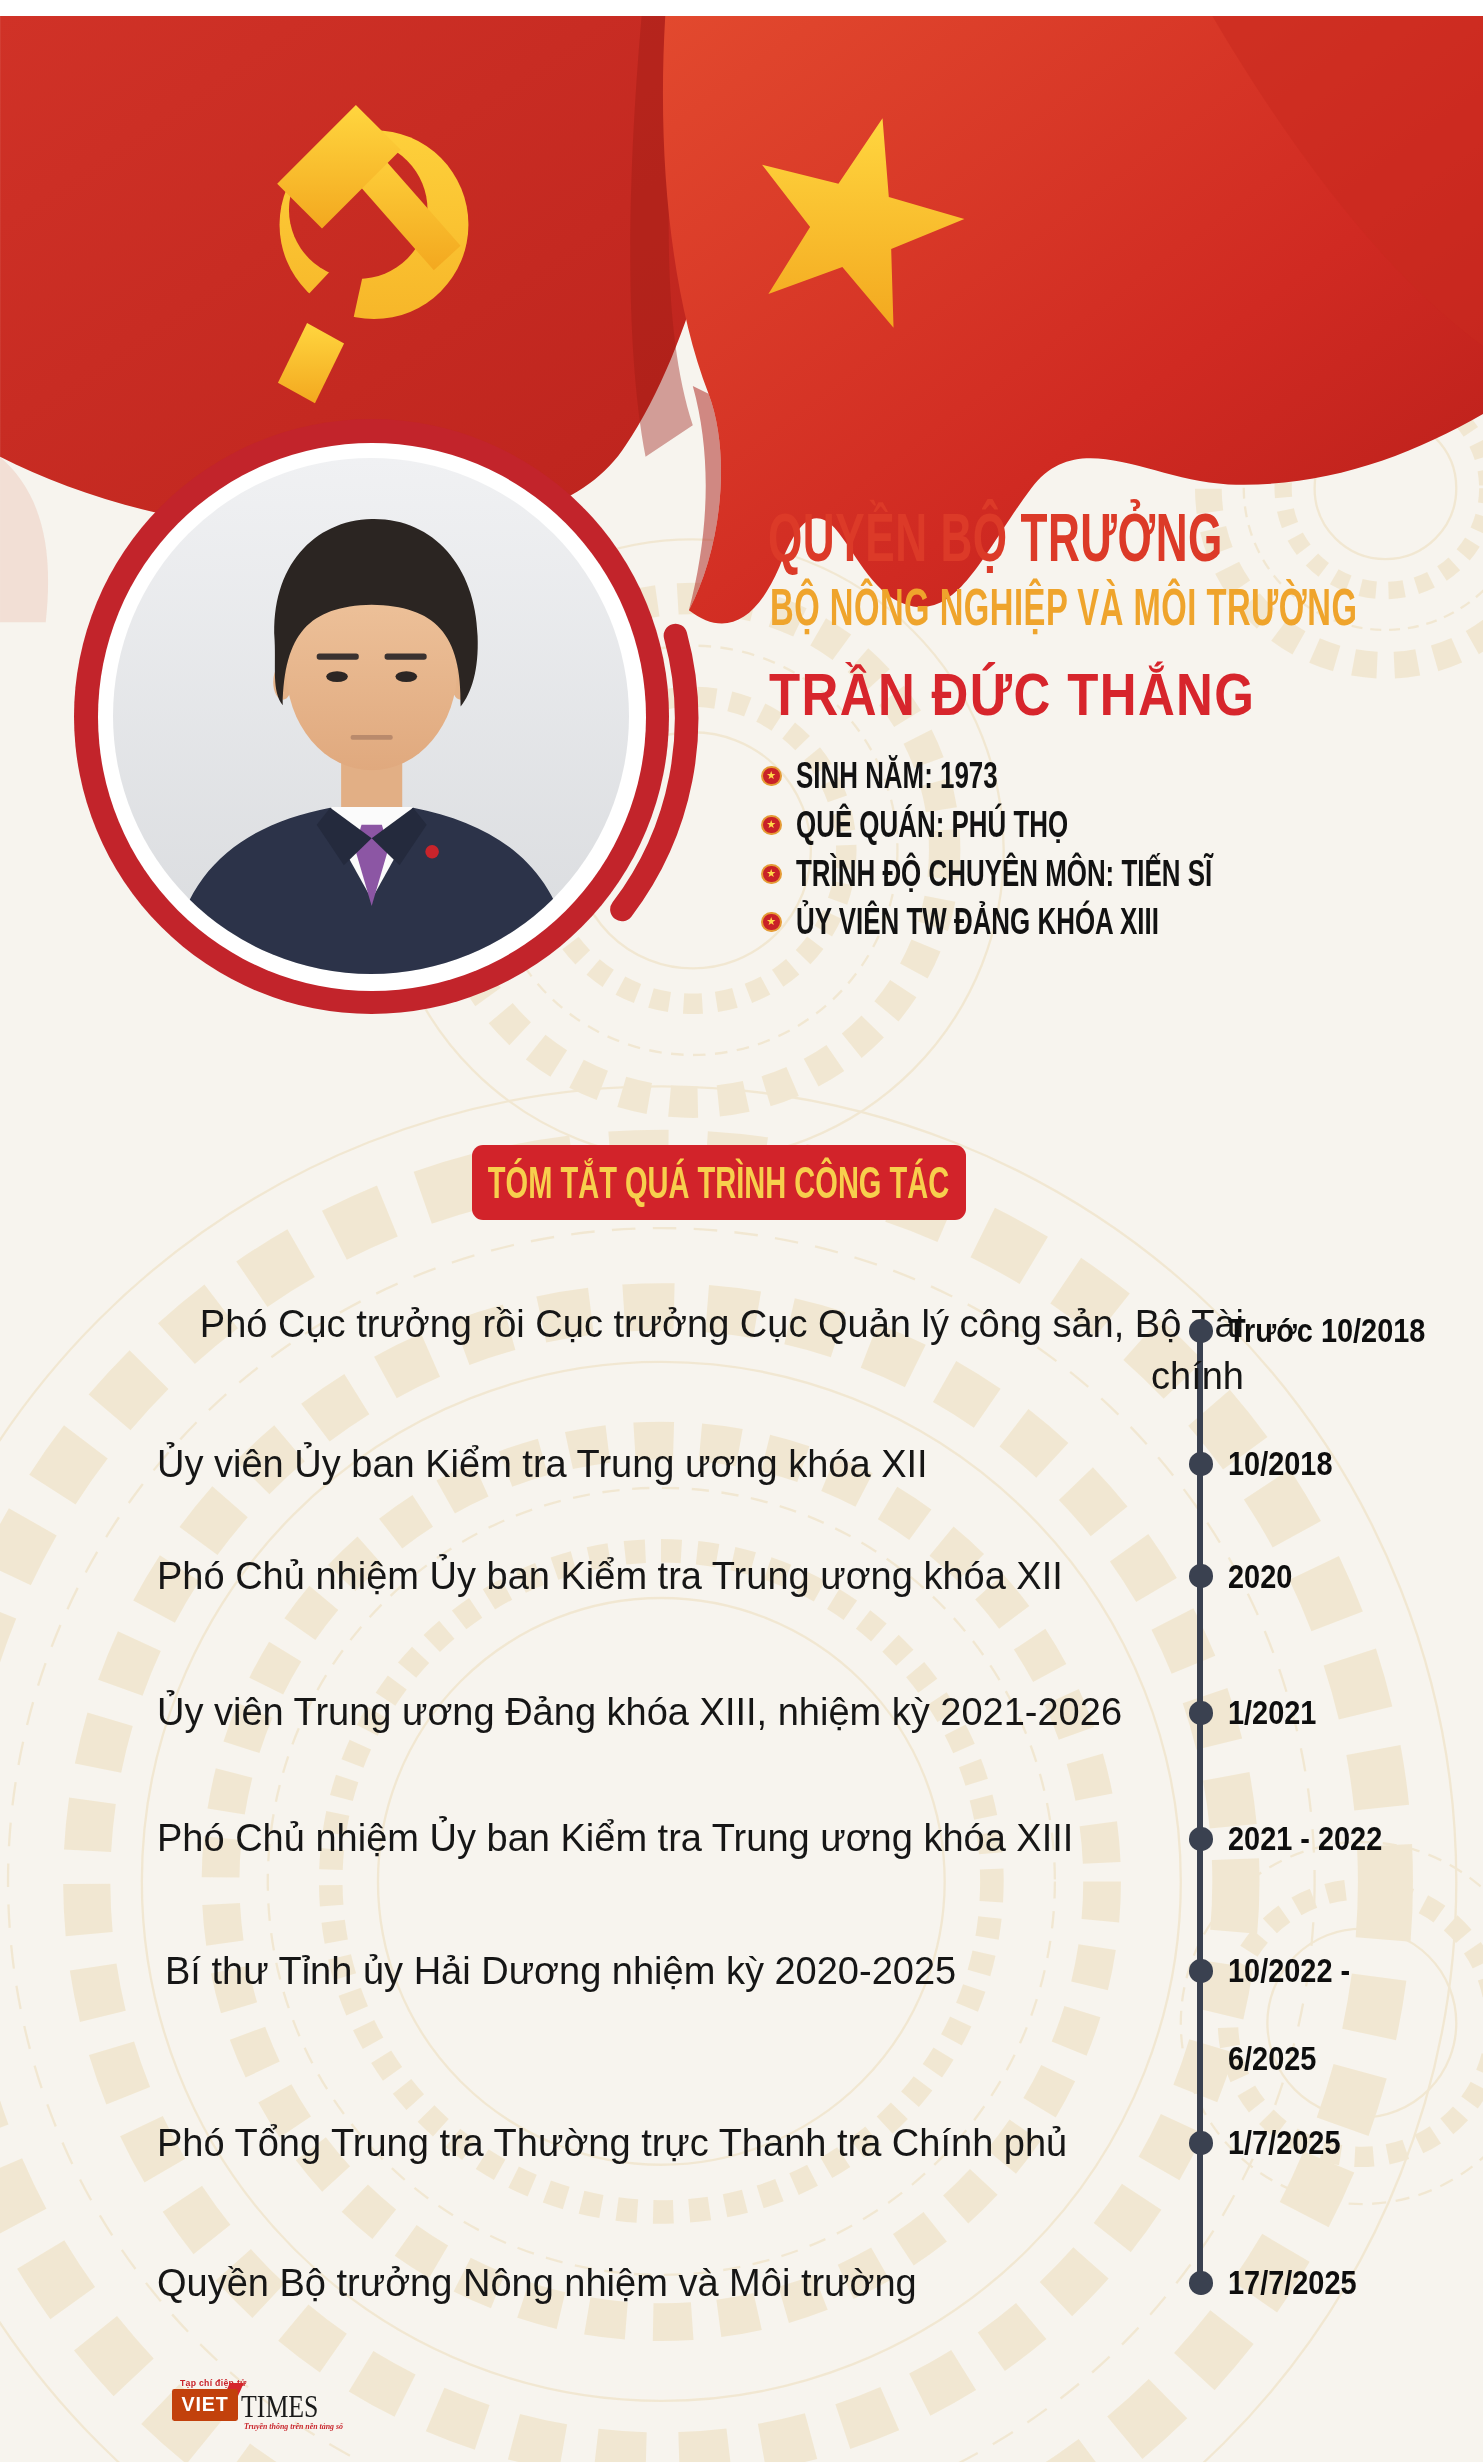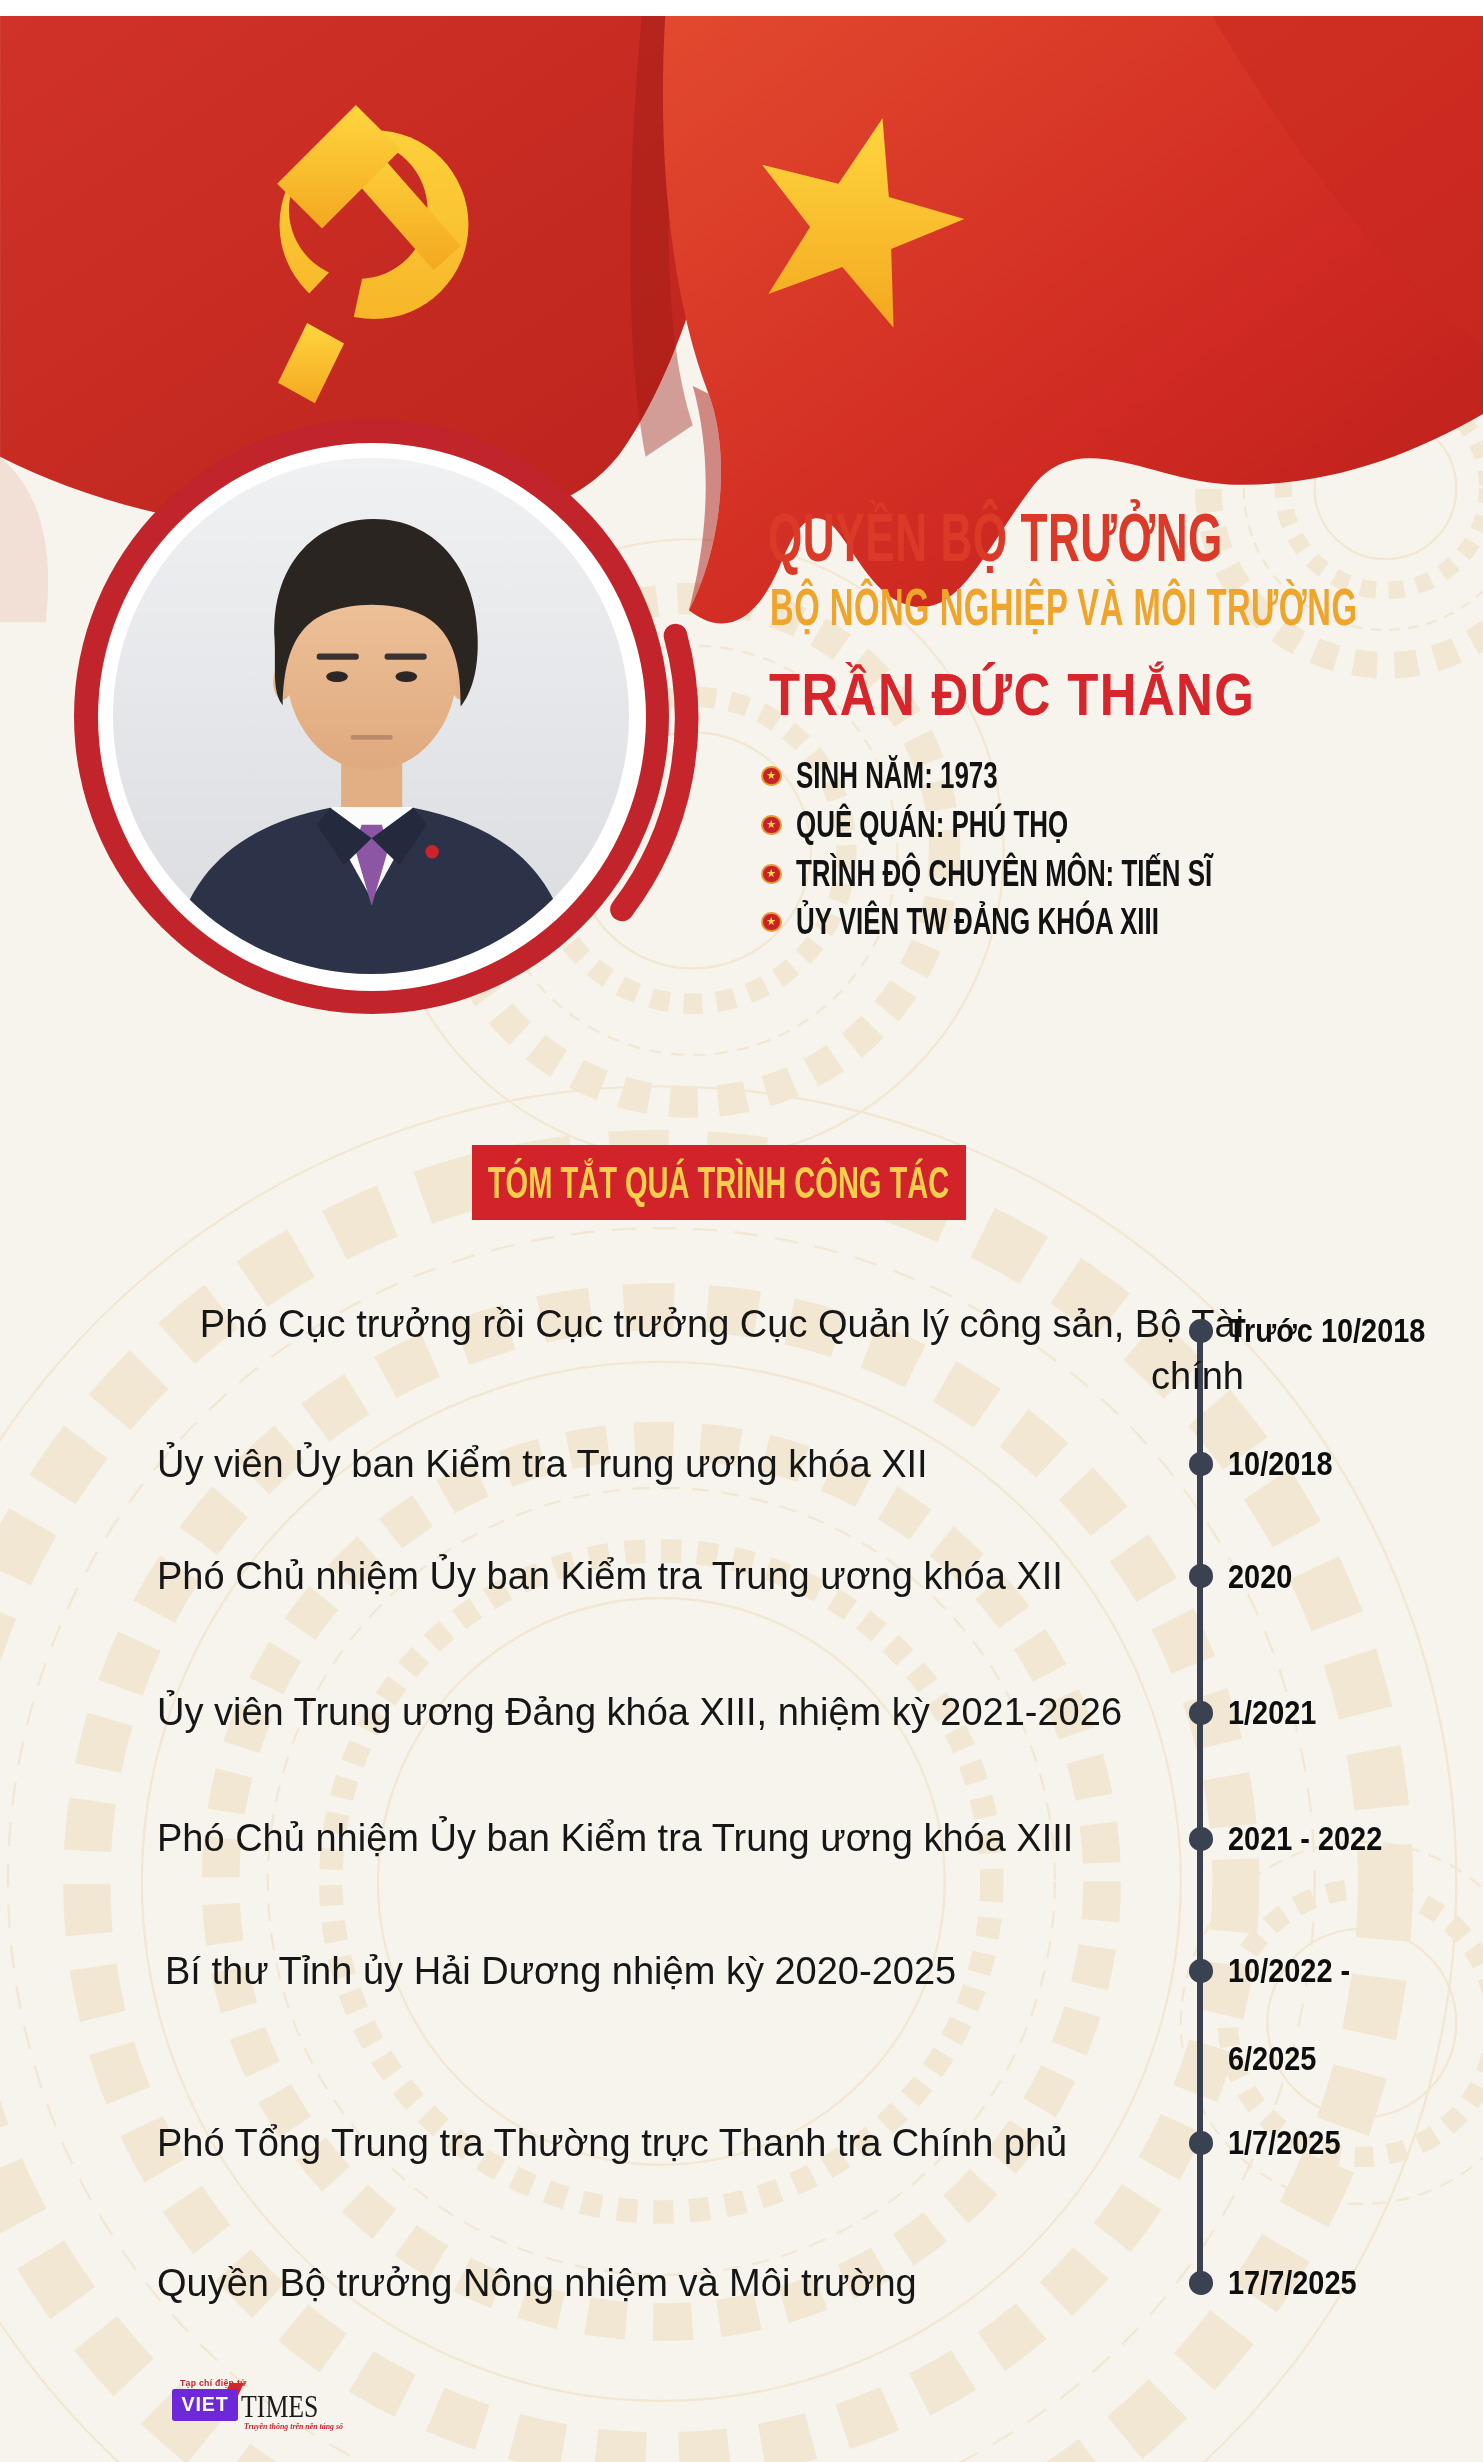--- a/index.html
+++ b/index.html
@@ -23,35 +23,35 @@
   .t2{position:absolute;left:770px;top:565px;font-size:52px;font-weight:800;color:#EFA42C;letter-spacing:0.8px;transform:scaleX(.63);z-index:5;}
   .t3{position:absolute;left:769px;top:649px;font-size:60px;font-weight:800;color:#D7252C;letter-spacing:1.6px;transform:scaleX(.85);z-index:5;}
 
   .fact-row{position:absolute;left:761px;display:flex;align-items:center;gap:14px;z-index:5;height:31.5px;}
   .emblem{width:20.5px;height:20.5px;border-radius:50%;background:#C92127;border:2.4px solid #E59C36;box-sizing:border-box;
           display:flex;align-items:center;justify-content:center;flex:0 0 auto;}
   .emblem span{color:#FFD94A;font-size:11px;line-height:1;}
   .fact-text{font-size:36px;font-weight:700;color:#121212;transform:scaleX(.72);transform-origin:0 50%;white-space:nowrap;display:inline-block;line-height:1;}
 
   .banner{position:absolute;left:472px;top:1129px;width:494px;height:75px;background:#D2232A;z-index:5;
-          display:flex;align-items:center;justify-content:center;}
+          display:flex;align-items:center;justify-content:center;border-radius:11px;}
   .banner span{font-size:44px;font-weight:700;color:#F7CF4D;letter-spacing:0;transform:scaleX(.66);white-space:nowrap;display:inline-block;line-height:1;}
 
   .tl-line{position:absolute;left:1197px;top:1315px;width:5.5px;height:954px;background:#3A4150;z-index:5;}
   .tl-dot{position:absolute;left:1189px;width:23.6px;height:23.6px;border-radius:50%;background:#3A4150;z-index:6;}
   .role{position:absolute;left:157px;font-size:38px;font-weight:400;color:#161616;line-height:52px;z-index:5;white-space:nowrap;text-align:right;}
   .role.wrap{white-space:normal;}
   .date{position:absolute;left:1228px;font-size:34px;font-weight:700;color:#0E0E0E;line-height:39px;z-index:5;
         transform:scaleX(.85);transform-origin:0 50%;white-space:nowrap;}
 
   
   .logo{position:absolute;left:172px;top:2362px;width:205px;height:63px;z-index:5;}
   .logo .pub{position:absolute;left:7.9px;top:0;font-size:8.7px;font-weight:700;color:#C9242B;letter-spacing:0.3px;white-space:nowrap;}
   .logo .flap{position:absolute;left:55px;top:4.7px;width:14px;height:12.6px;background:#D6252C;transform:skewX(-24deg);}
-  .logo .box{position:absolute;left:0;top:11px;width:66px;height:31.5px;background:#6d28d9;border-radius:2.4px;
+  .logo .box{position:absolute;left:0;top:11px;width:66px;height:31.5px;background:#c2410c;border-radius:2.4px;
              display:flex;align-items:center;justify-content:center;}
   .logo .box span{color:#ffffff;font-size:19.7px;font-weight:800;letter-spacing:0.8px;line-height:1;}
   .logo .times{position:absolute;left:69px;top:12.6px;font-family:"Liberation Serif","DejaVu Serif",serif;font-size:31.5px;font-weight:400;color:#1A1A1A;
                line-height:1;transform:scaleX(.82);transform-origin:0 0;letter-spacing:0;}
   .logo .slogan{position:absolute;left:72px;top:44px;font-family:"Liberation Serif","DejaVu Serif",serif;font-style:italic;font-weight:700;
                 font-size:7.9px;color:#C9242B;white-space:nowrap;}
 </style>
 </head>
 <body>
 

